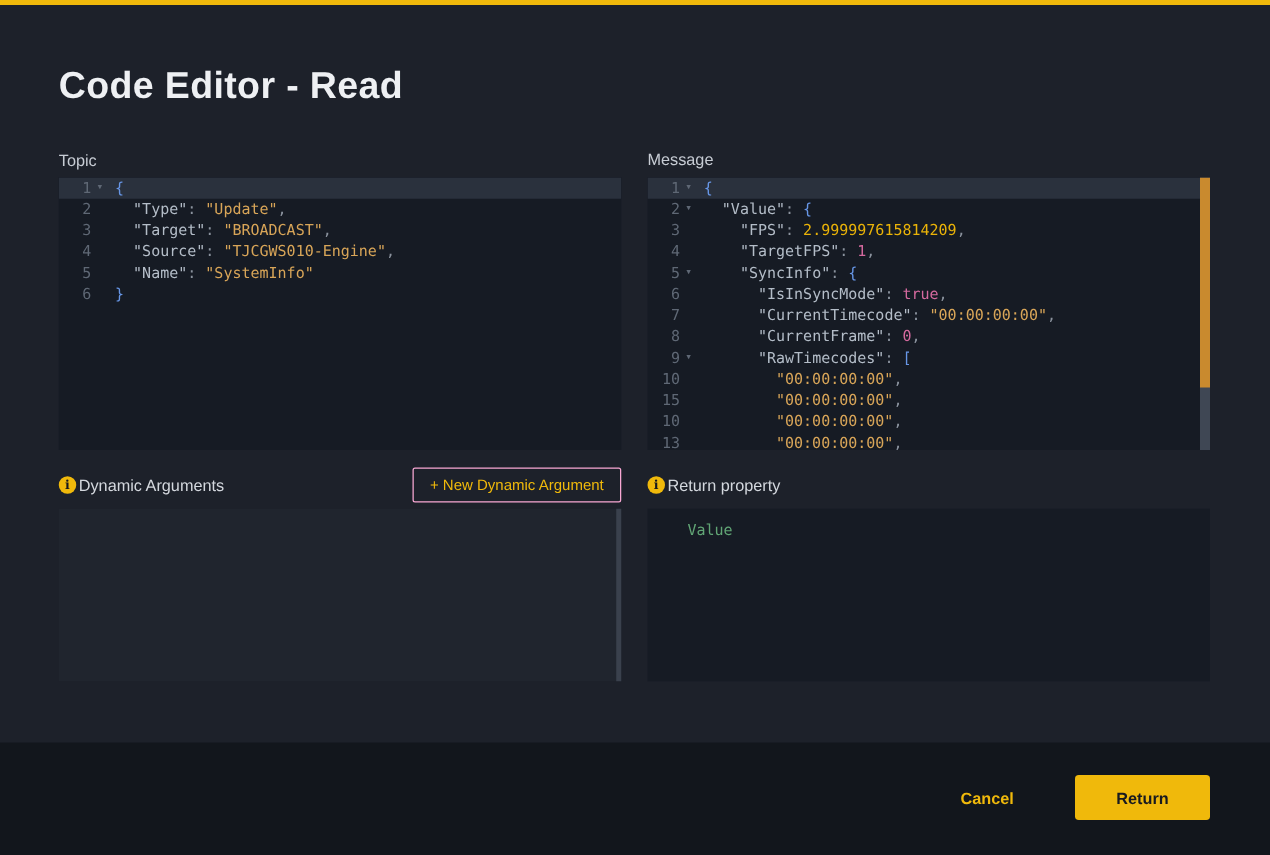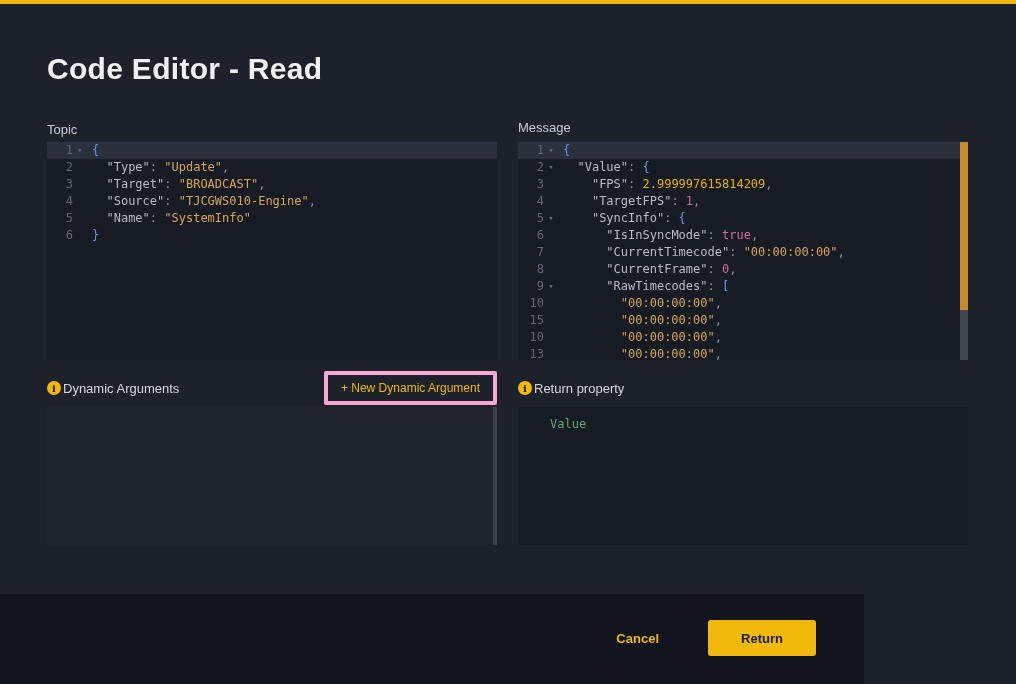--- a/index.html
+++ b/index.html
@@ -43,34 +43,34 @@
 
   .section-header-left  { position:absolute; left:47px;  top:374px; width:450px; height:28px;
                           display:flex; align-items:center; }
   .section-header-right { position:absolute; left:518px; top:374px; width:450px; height:28px;
                           display:flex; align-items:center; }
   .info-icon { width:14px; height:14px; border-radius:50%; background:#f0b90b; color:#15181e;
                font-size:10px; font-weight:bold; display:inline-flex; align-items:center;
                justify-content:center; font-family:"DejaVu Serif", serif; flex:0 0 14px; }
   .section-label { color:#d4d8de; font-size:13px; margin-left:2px; }
   .spacer { flex:1; }
-  .new-arg-btn { background:transparent; border:4px solid #f9a8d4; color:#f0b90b;
+  .new-arg-btn { background:transparent; border:1px solid #f9a8d4; color:#f0b90b;
                  font-size:12px; padding:6px 13px; border-radius:2px; cursor:pointer;
                  font-family:"Liberation Sans", sans-serif; }
 
   .dyn-panel { position:absolute; left:47px; top:407px; width:450px; height:138px;
                background:#20252e; }
   .dyn-panel-track { position:absolute; right:0; top:0; width:4px; height:138px; background:#3a414d; }
 
   .return-panel { position:absolute; left:518px; top:407px; width:450px; height:138px;
                   background:#161b24; padding:10px 12px;
                   font-family:"DejaVu Sans Mono", monospace; font-size:12px; }
   .return-value { color:#61a575;margin-left:20px; }
 
-  .footer { position:absolute; left:0; top:594px; width:864px; height:90px; background:#12161c; }
+  .footer { position:absolute; left:0; top:594px; width:1016px; height:90px; background:#12161c; }
   .cancel-btn { position:absolute; right:205px; top:29px; height:32px; line-height:32px;
                 background:transparent; border:none; color:#f0b90b; font-weight:bold;
                 font-size:13px; cursor:pointer; font-family:"Liberation Sans", sans-serif; }
   .confirm-btn { position:absolute; right:48px; top:26px; width:108px; height:36px;
                  background:#f0b90b; border:none; color:#181a20; font-weight:bold;
                  font-size:13px; border-radius:3px; cursor:pointer;
                  font-family:"Liberation Sans", sans-serif; }
 </style>
 </head>
 <body>

